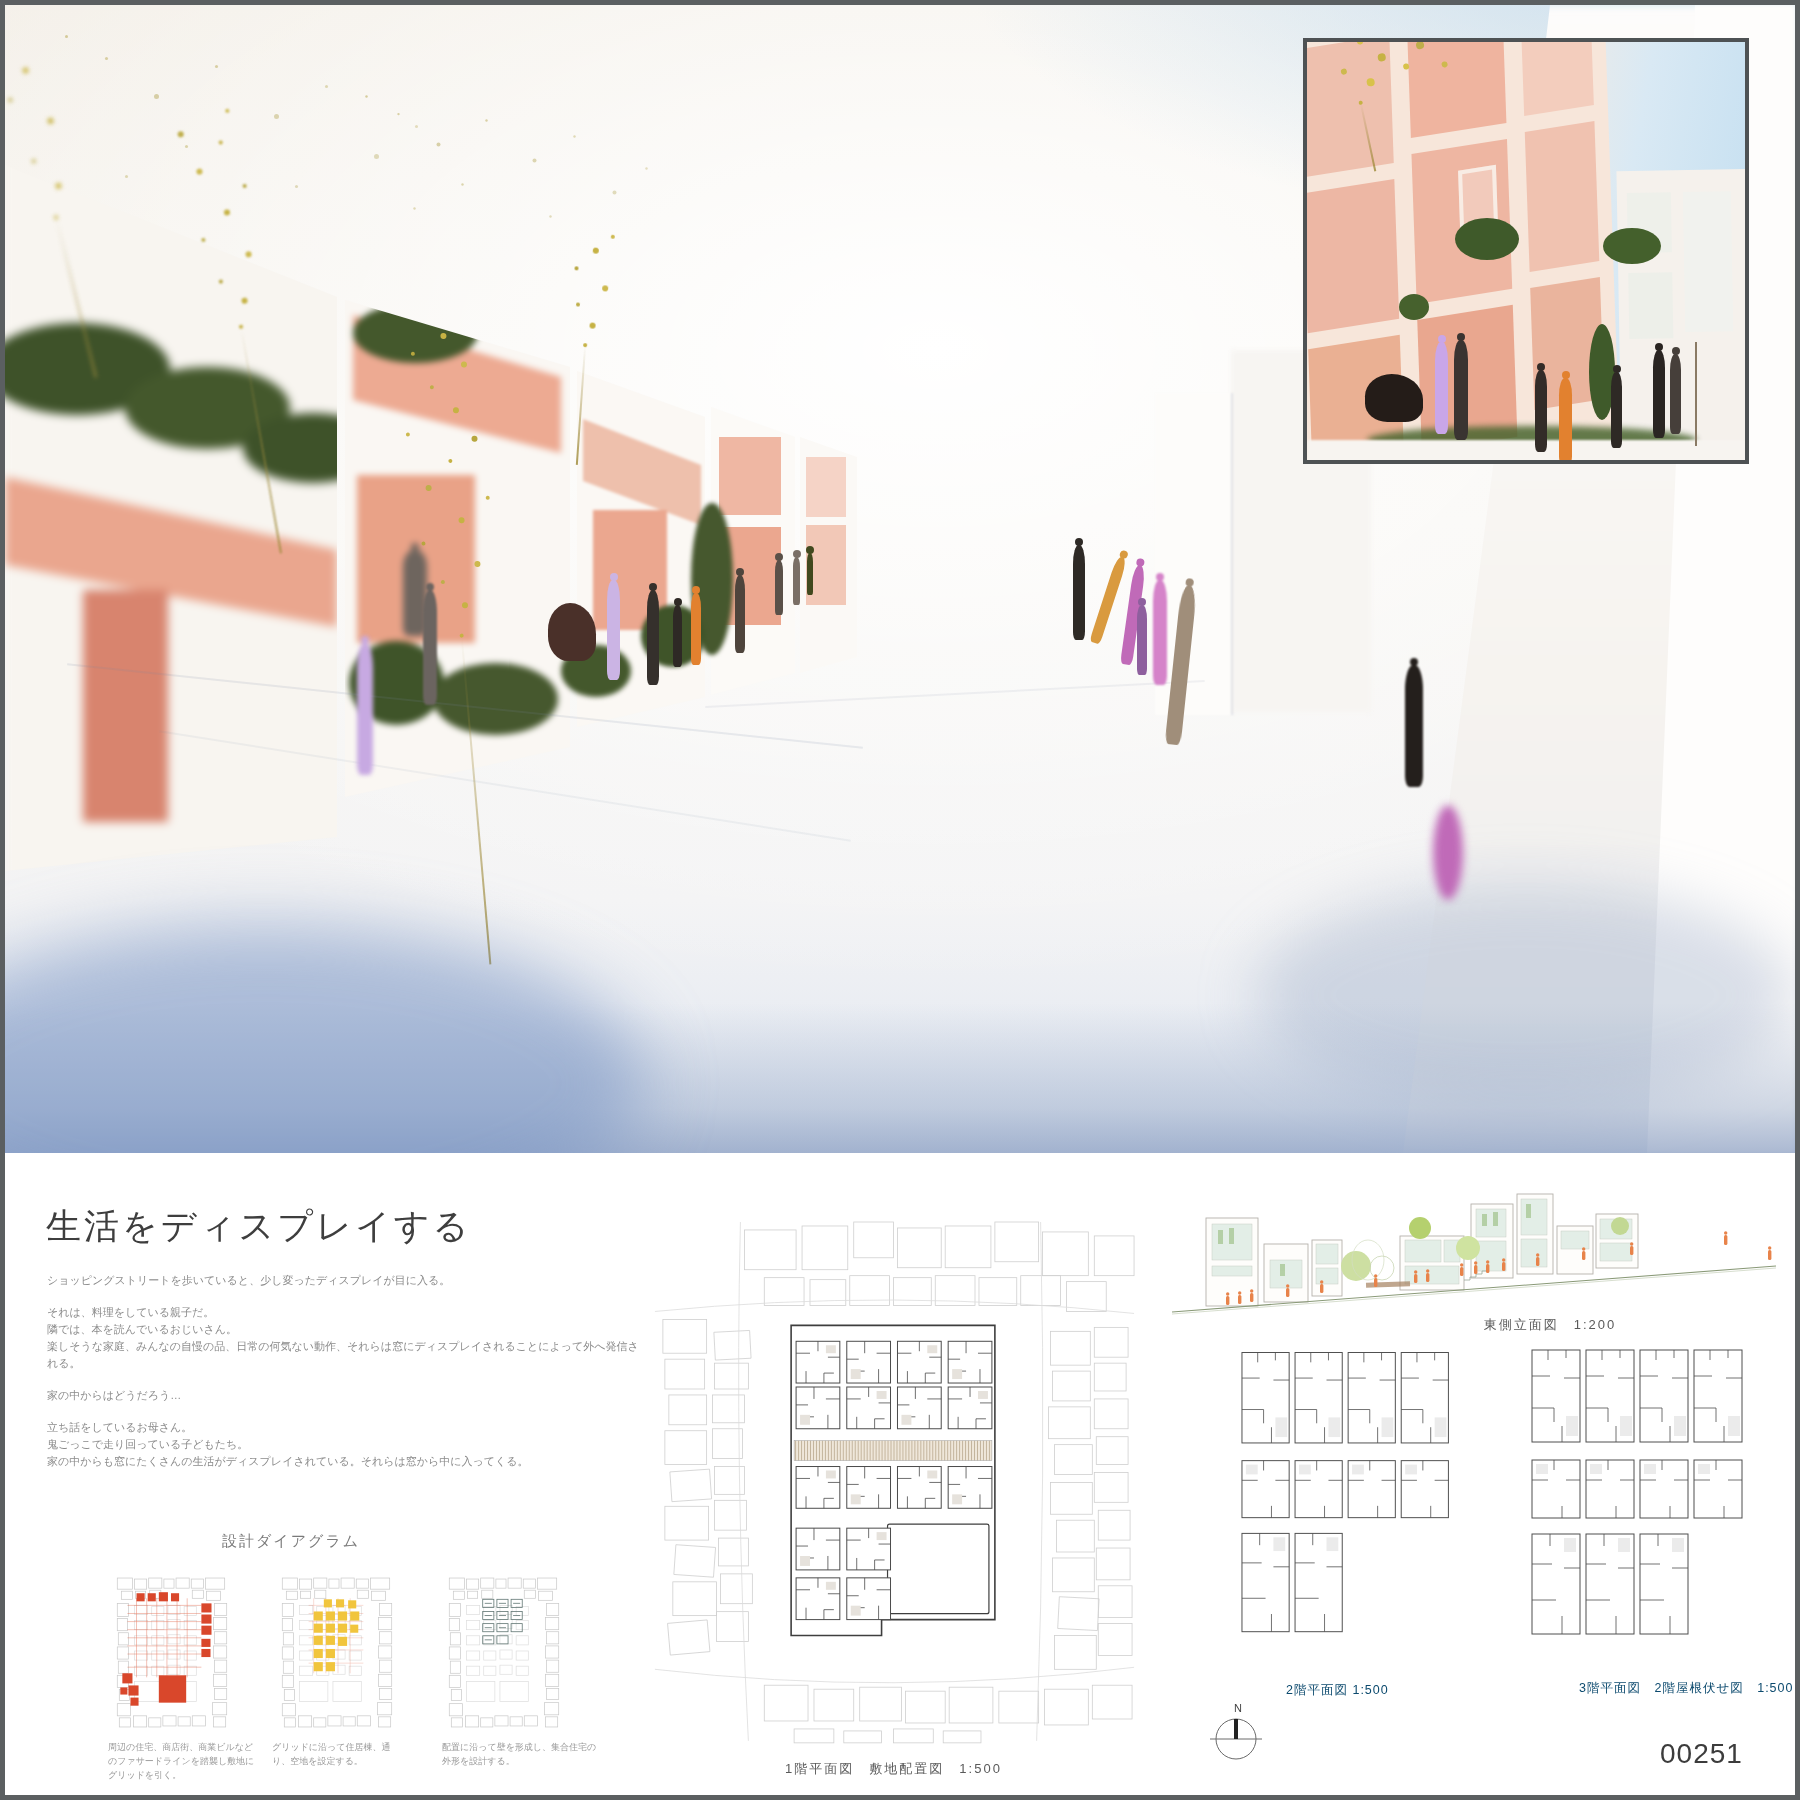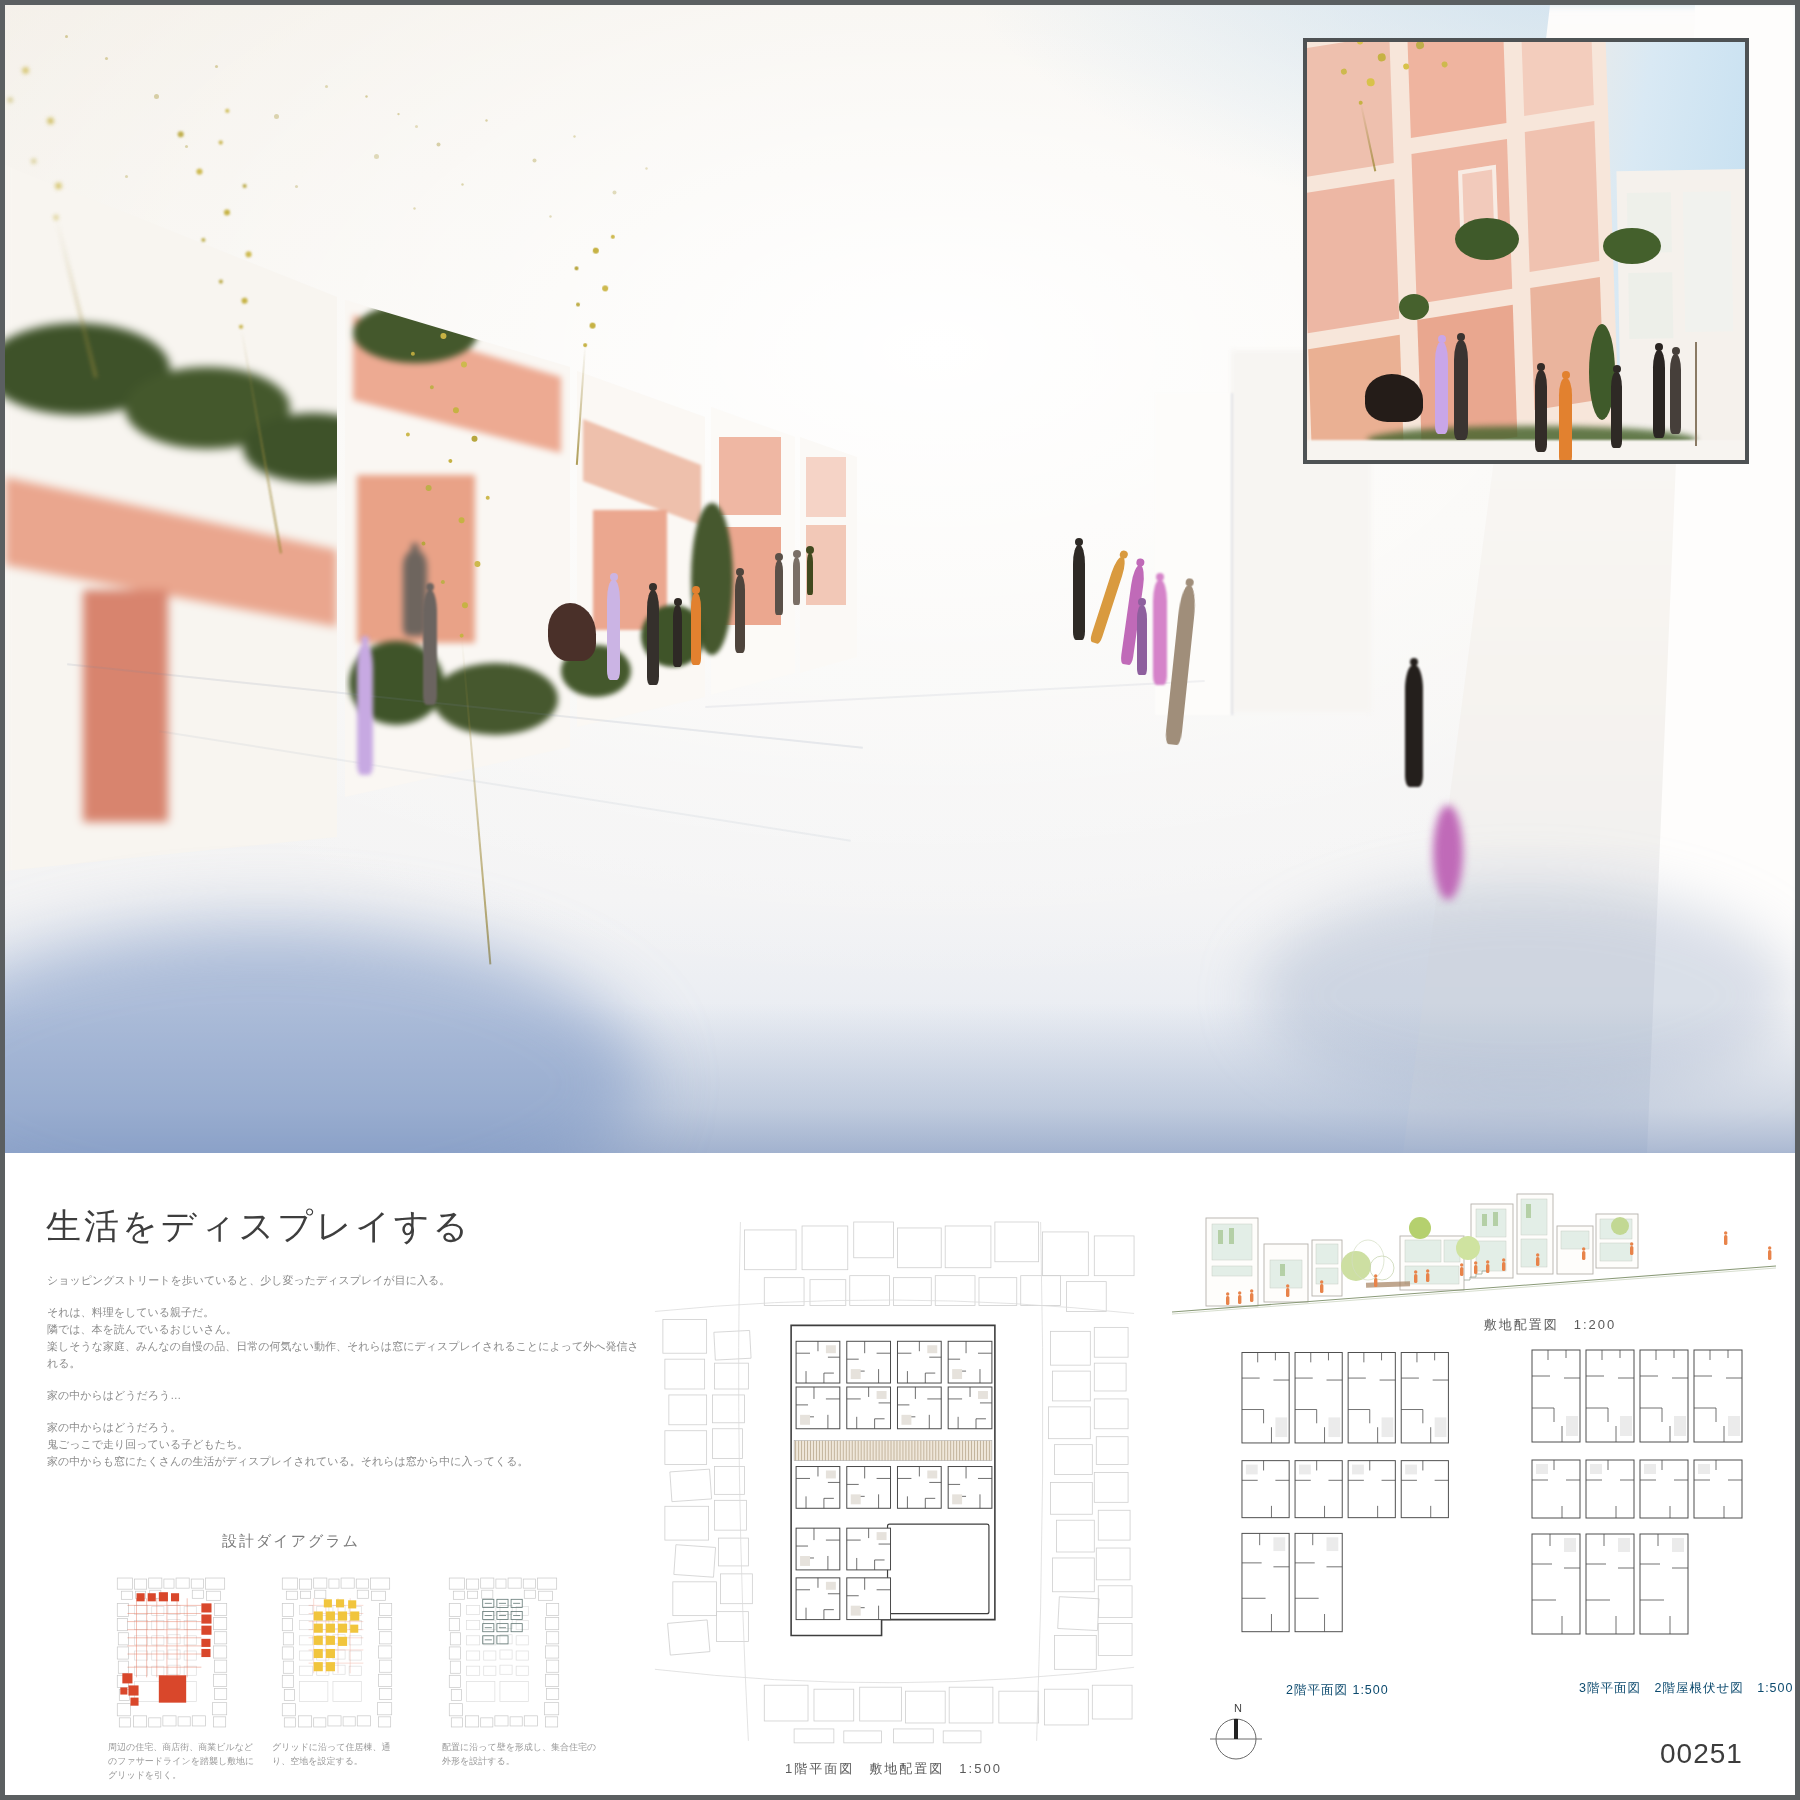--- a/index.html
+++ b/index.html
@@ -183,21 +183,21 @@
       </div>
     <div class="para">
       <p>それは、料理をしている親子だ。</p>
       <p>隣では、本を読んでいるおじいさん。</p>
       <p>楽しそうな家庭、みんなの自慢の品、日常の何気ない動作、それらは窓にディスプレイされることによって外へ発信される。</p>
     </div>
     <div class="para">
         <p>家の中からはどうだろう…</p>
       </div>
     <div class="para">
-      <p>家の中からはどうだろう。</p>
+      <p>立ち話をしているお母さん。</p>
       <p>鬼ごっこで走り回っている子どもたち。</p>
       <p>家の中からも窓にたくさんの生活がディスプレイされている。それらは窓から中に入ってくる。</p>
     </div>
   </div>
 
   <div class="dia-heading">設計ダイアグラム</div>
 
   <svg width="0" height="0" style="position:absolute" aria-hidden="true">
     <defs>
       <g id="ctxmap" stroke="#c9c9c9" fill="none" stroke-width="0.7">
@@ -542,21 +542,21 @@
           <circle cx="415.7" cy="81" r="1.7"></circle>
         <rect x="462" y="78" width="3.4" height="9" rx="1.5"></rect>
           <circle cx="463.7" cy="76" r="1.7"></circle>
         <rect x="556" y="67" width="3.4" height="10" rx="1.5"></rect>
           <circle cx="557.7" cy="65" r="1.7"></circle>
         <rect x="600" y="82" width="3.4" height="10" rx="1.5"></rect>
           <circle cx="601.7" cy="80" r="1.7"></circle>
       </g>
     </svg>
   </div>
-  <div class="dwg-label" style="left:1440px;top:1316px;width:220px;text-align:center;">敷地配置図　1:200</div>
+  <div class="dwg-label" style="left:1440px;top:1316px;width:220px;text-align:center;">東側立面図　1:200</div>
 
   <div class="abs" style="left:1240px;top:1348px;">
     <svg width="232" height="300" viewBox="0 0 236 300">
       <defs>
         <g id="pT">
             <rect width="48" height="92" fill="#fff" stroke="#4e4e4e" stroke-width="1"></rect>
           <path d="M0 26h18M48 28h-16M0 58h22M30 92v-16M16 0v10M34 0v8M22 58v14" stroke="#4e4e4e" stroke-width="0.8" fill="none"></path>
           <rect x="34" y="66" width="12" height="20" fill="#ebebeb"></rect>
           </g>
         <g id="pS">

